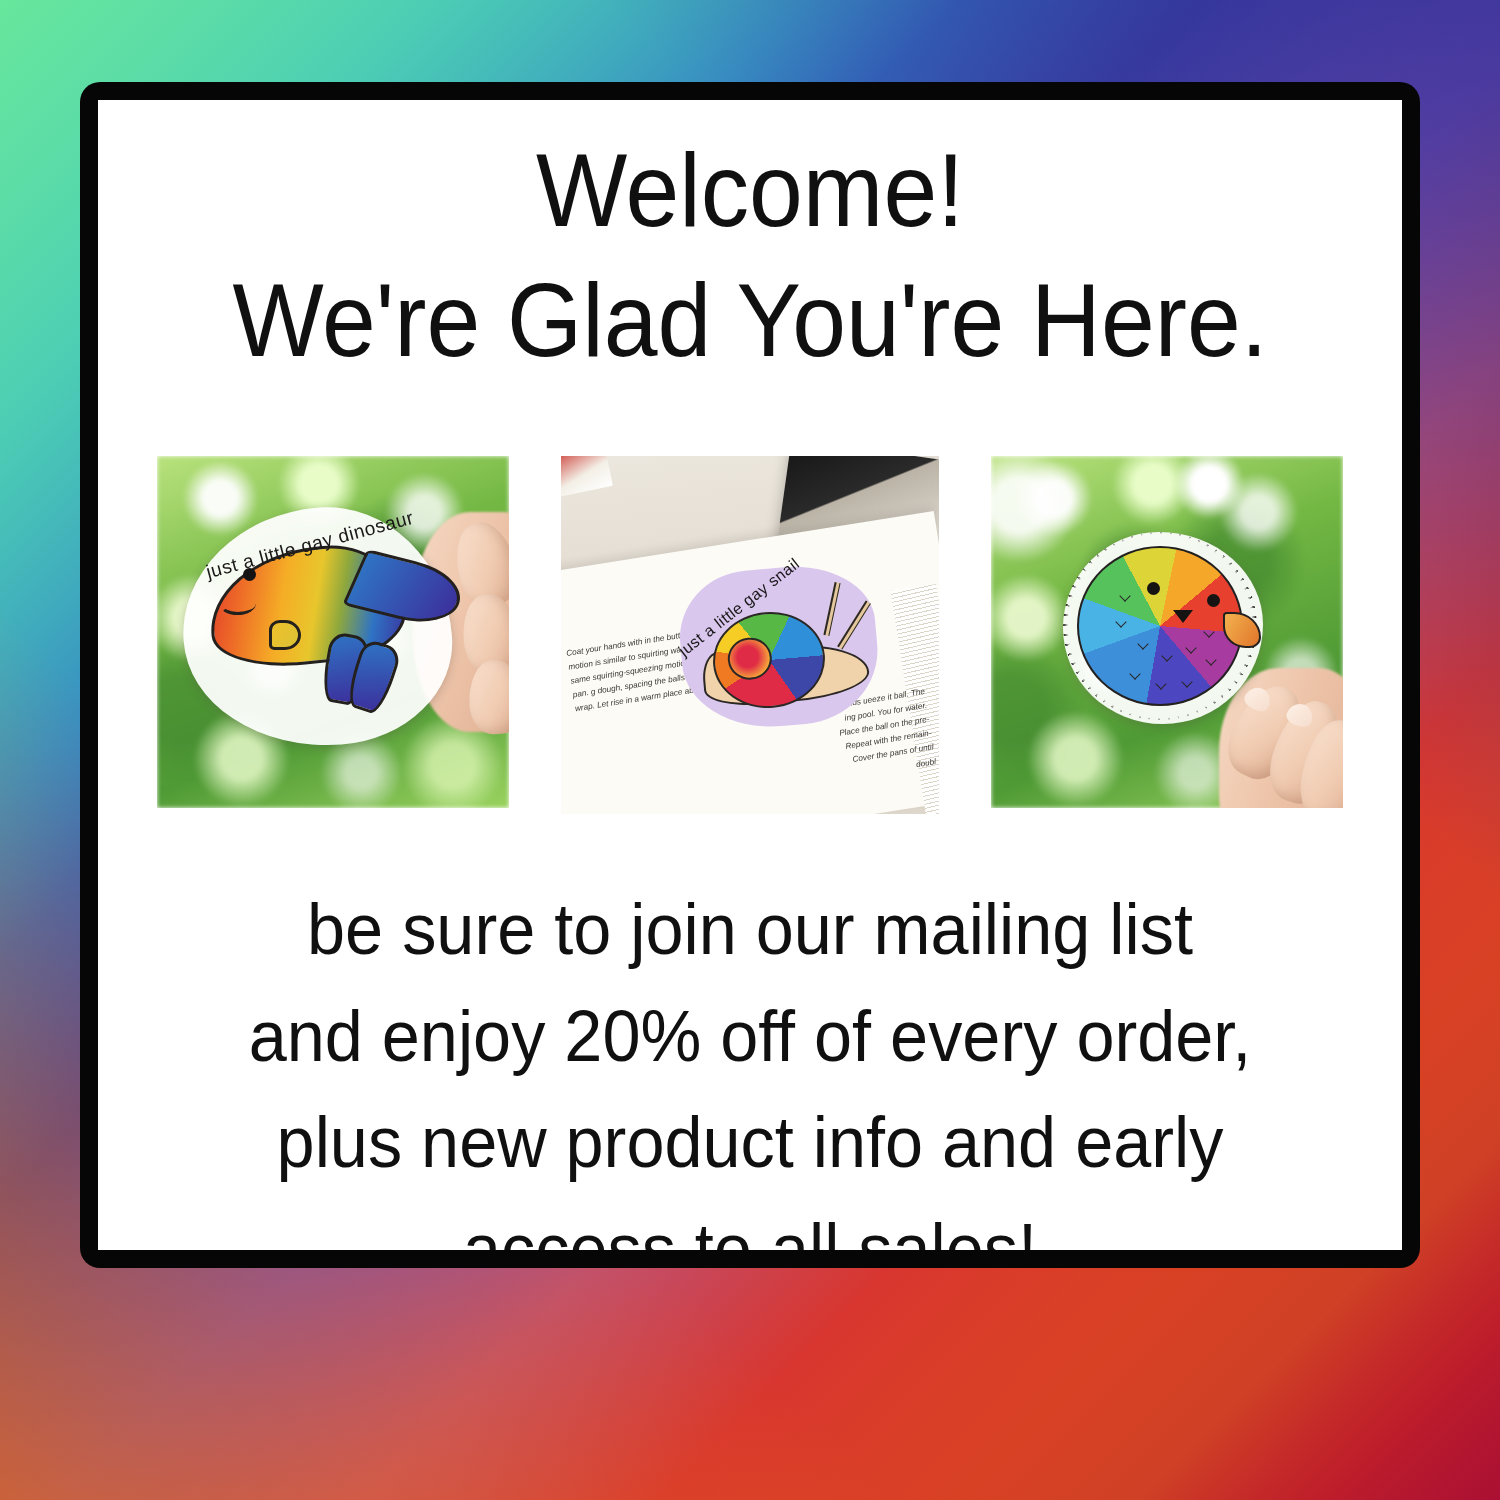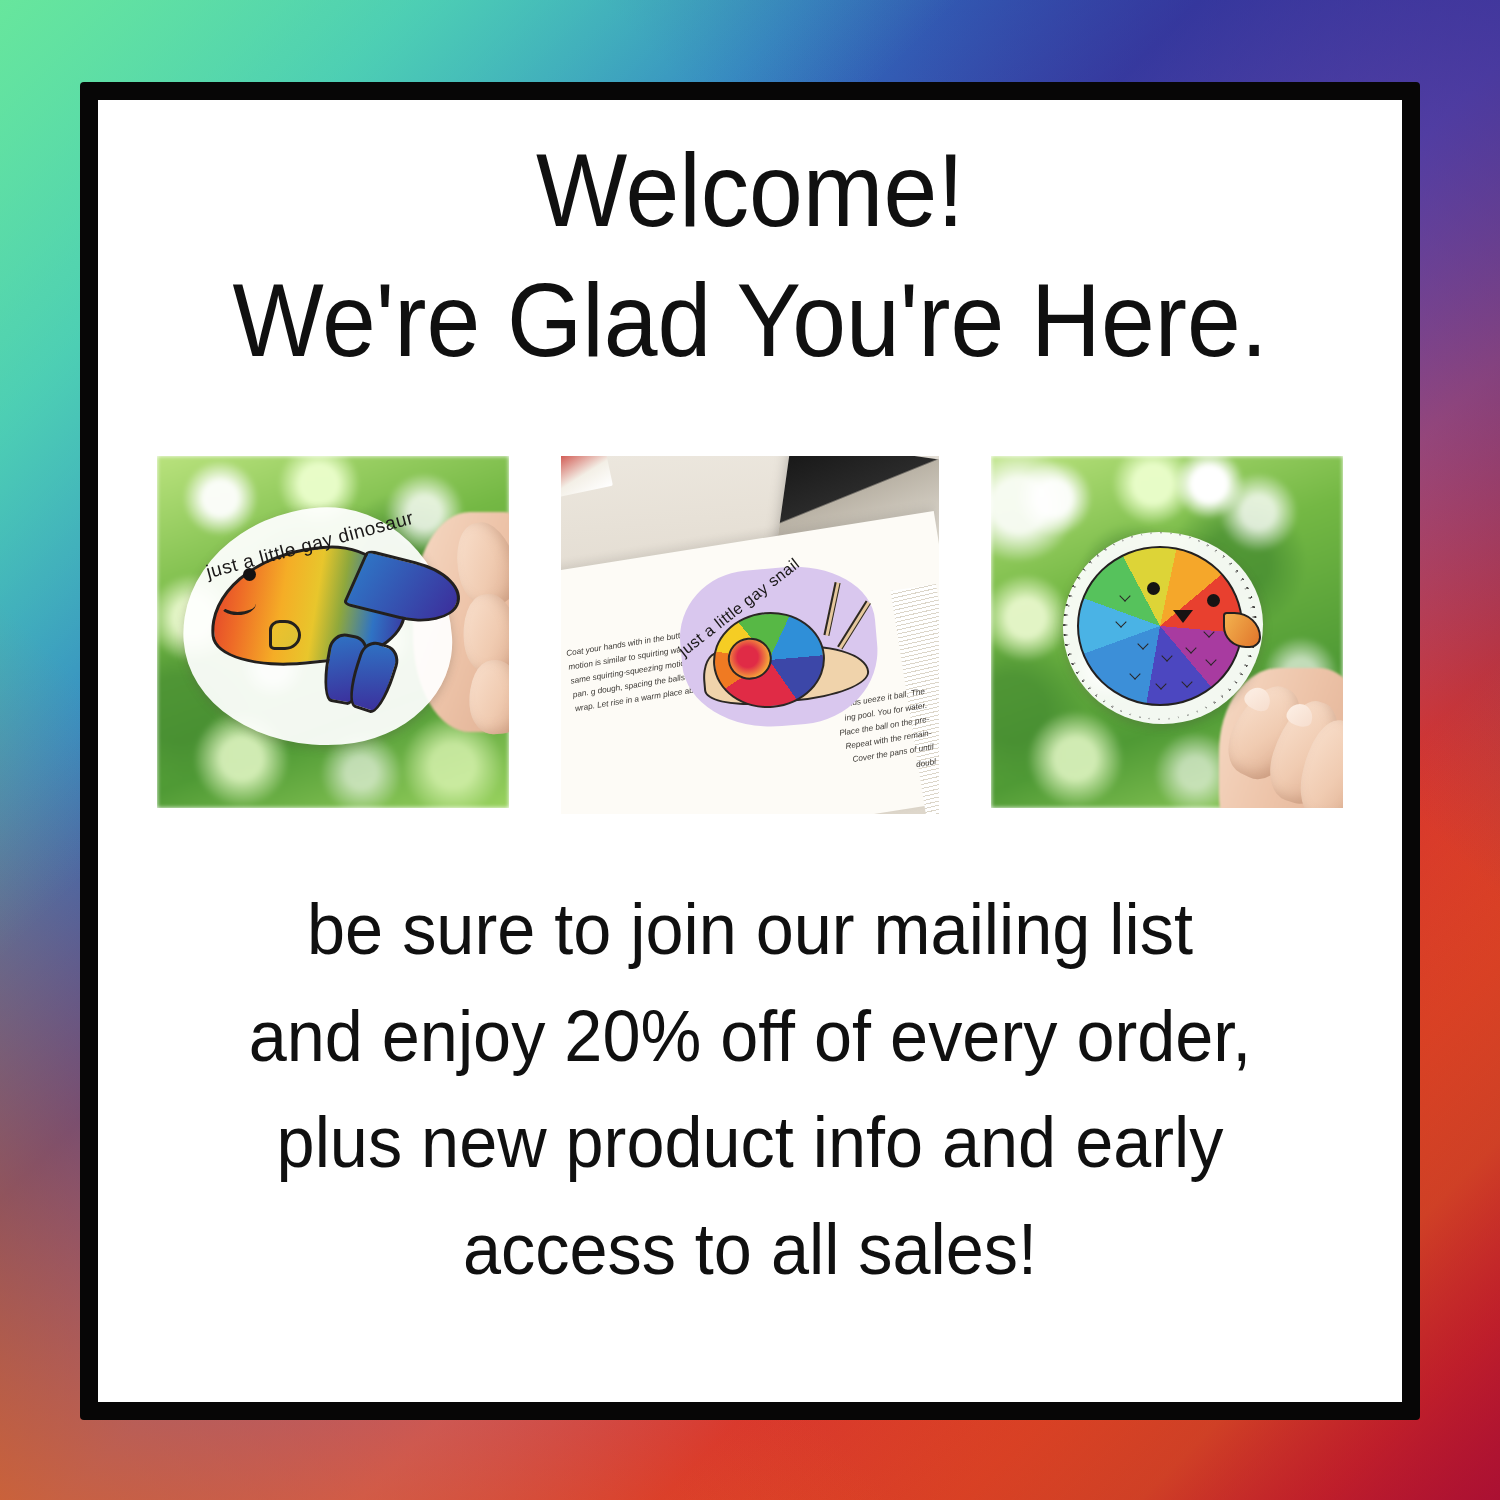--- a/index.html
+++ b/index.html
@@ -47,23 +47,23 @@
       linear-gradient(to top left,     rgba(170,16,52,0.70) 0%,  rgba(170,16,52,0.0) 28%);
     pointer-events: none;
   }
 
   
   #card-frame {
     position: absolute;
     left: 80px;
     top: 82px;
     width: 1340px;
-    height: 1338px;
+    height: 1186px;
     background: #070606;
-    border-radius: 4px;
+    border-radius: 20px;
     box-sizing: border-box;
     padding: 18px;
     z-index: 2;
   }
   #card {
     width: 100%;
     height: 100%;
     background: #ffffff;
     box-sizing: border-box;
     position: relative;

